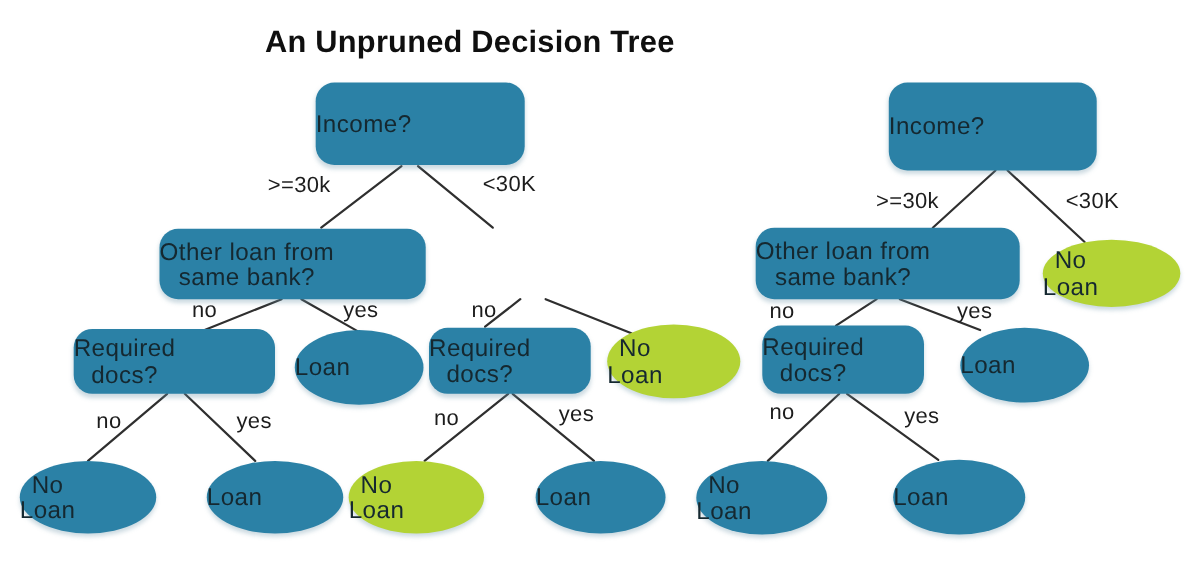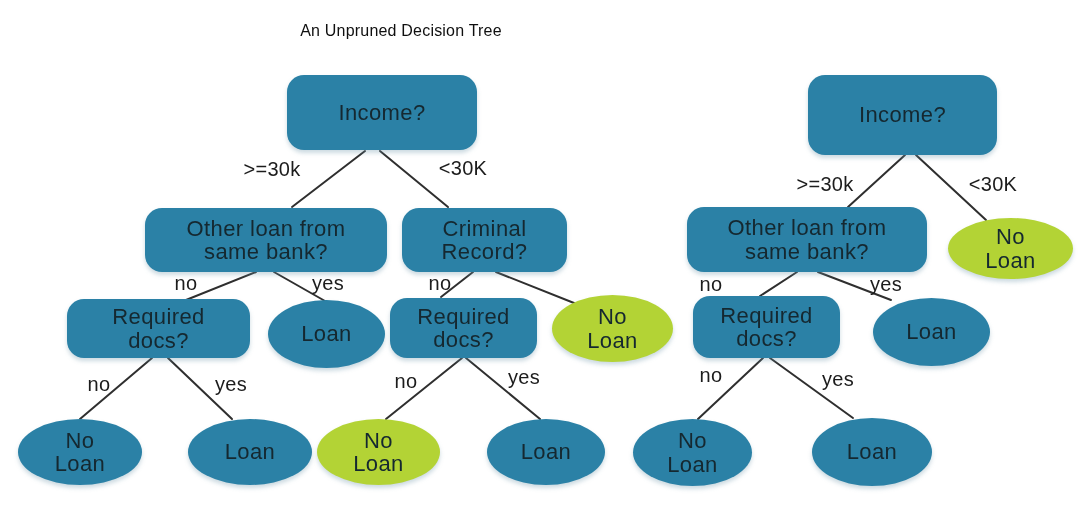--- a/index.html
+++ b/index.html
@@ -6,26 +6,26 @@
   html,body { background:#fff; }
   body {
     width:1086px; height:513px; position:relative; overflow:hidden;
     font-family:"Liberation Sans","DejaVu Sans",sans-serif;
     color:var(--node-text,#1a1a1a);
   }
   .canvas { position:absolute; left:0; top:0; width:1086px; height:513px; background:var(--bg,#ffffff); }
   svg.edges { position:absolute; left:0; top:0; width:1086px; height:513px; z-index:1; }
   svg.edges line { stroke:var(--edge,#2f2f2f); stroke-width:2; stroke-linecap:round; }
   .tree-title {
-    position:absolute; z-index:2; text-align:center;
-    font-size:16px; font-weight:normal; letter-spacing:.2px; color:var(--title-text,#0f0f0f);
+    position:absolute; z-index:2; 
+    font-size:28px; font-weight:bold; letter-spacing:.2px; color:var(--title-text,#0f0f0f);
     white-space:nowrap;
   }
   .node {
-    position:absolute; z-index:3; display:flex; align-items:center; justify-content:center;
+    position:absolute; z-index:3; display:flex; align-items:center; justify-content:flex-start;
     background:var(--node-fill,#2b81a6);
     box-shadow:0 3px 4px rgba(110,150,170,.35);
   }
   .node.rect { border-radius:17px; }
   .node.ellipse { border-radius:50%; }
   .node.green { background:var(--green-fill,#b3d335); }
   .node-label {
     font-size:22px; line-height:1.06; letter-spacing:.4px; text-align:center;
     white-space:pre-line; color:var(--node-text,#152830);
   }
@@ -65,24 +65,20 @@
   <div class="node rect" style="left:287px;top:75px;width:190px;height:75px;">
     <span class="node-label">Income?</span>
   </div>
 
   <span class="edge-label" style="left:272px;top:169px;">&gt;=30k</span>
   <span class="edge-label" style="left:463px;top:168px;">&lt;30K</span>
 
   <div class="node rect" style="left:145px;top:208px;width:242px;height:64px;">
     <span class="node-label">Other loan from
 same bank?</span>
-  </div>
-  <div class="node rect" style="left:402px;top:208px;width:165px;height:64px;">
-    <span class="node-label">Criminal
-Record?</span>
   </div>
 
   <span class="edge-label" style="left:186px;top:283px;">no</span>
   <span class="edge-label" style="left:328px;top:283px;">yes</span>
   <span class="edge-label" style="left:440px;top:283px;">no</span>
 
   <div class="node rect" style="left:67px;top:299px;width:183px;height:59px;">
     <span class="node-label">Required
 docs?</span>
   </div>

